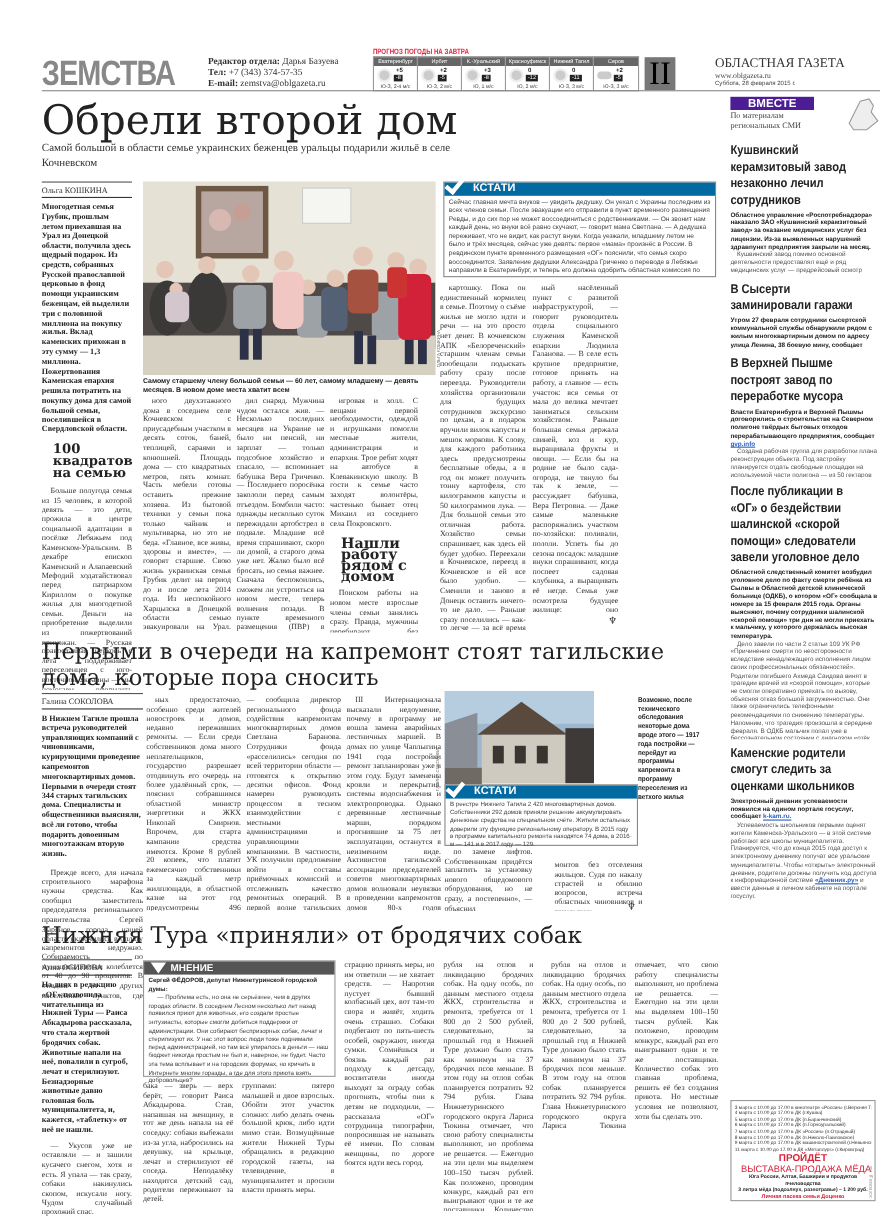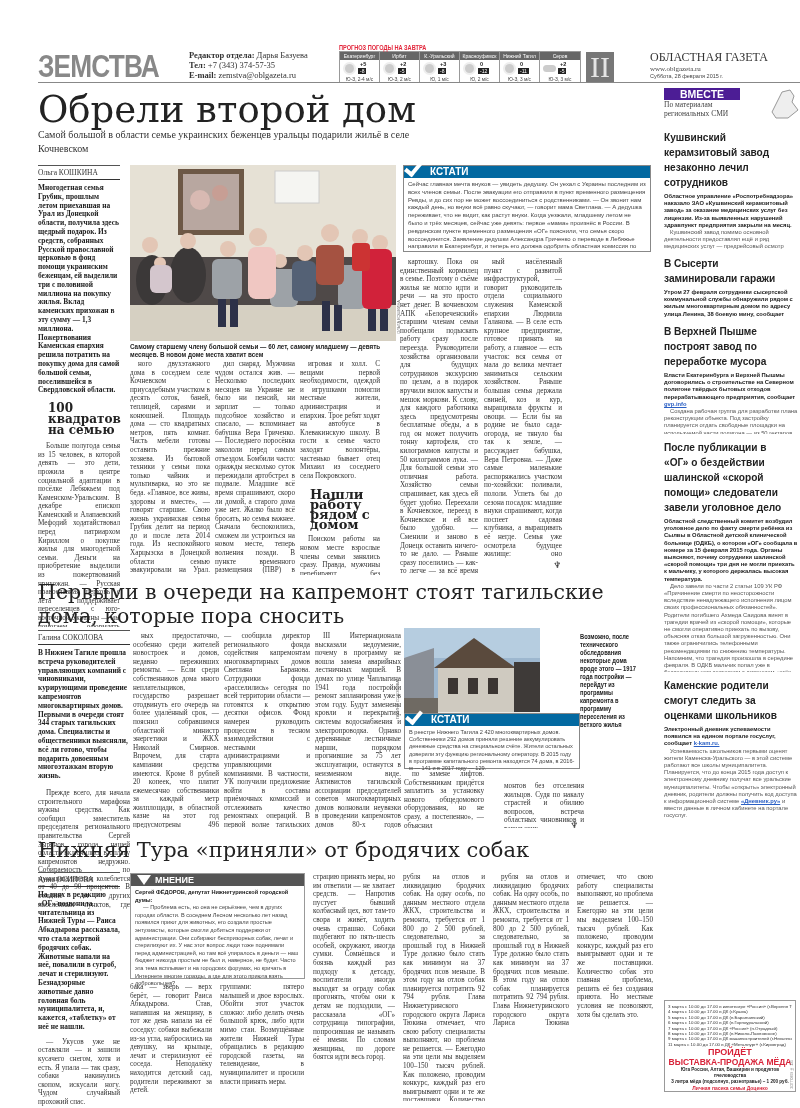--- a/index.html
+++ b/index.html
@@ -16,21 +16,21 @@
 .wt-table{display:flex;border:1px solid #999}
 .wt-cell{width:40px;border-right:1px solid #999;text-align:center}
 .wt-cell:last-child{border-right:0}
 .wt-city{background:#666;color:#fff;font-family:"Liberation Sans",sans-serif;font-size:5px;line-height:8px;white-space:nowrap;overflow:hidden}
 .wt-body{height:22px;position:relative}
 .wt-sun{position:absolute;left:5px;top:4px;width:9px;height:9px;border-radius:50%;background:#ccc;box-shadow:0 0 0 2px #eee}
 .wt-cloud{position:absolute;left:3px;top:5px;width:13px;height:7px;border-radius:4px;background:#ccc}
 .wt-day{position:absolute;left:20px;top:1px;font-family:"Liberation Sans",sans-serif;font-size:5.5px;font-weight:bold}
 .wt-night{position:absolute;left:18px;top:8px;background:#222;color:#fff;font-family:"Liberation Sans",sans-serif;font-size:5px;padding:0 2px;line-height:6px}
 .wt-wind{position:absolute;left:0;right:0;bottom:0;font-family:"Liberation Sans",sans-serif;font-size:4.8px;color:#444}
-.roman{left:586px;top:52px;width:28px;height:30px;background:#777;color:#e5e5e5;font-family:"Liberation Serif",serif;font-size:30px;line-height:30px;text-align:center}
+.roman{left:586px;top:52px;width:28px;height:30px;background:#777;color:#000000;font-family:"Liberation Serif",serif;font-size:30px;line-height:30px;text-align:center}
 .kstati{border:1px solid #888;background:#fff}
 .kstati-hd{background:#0369a1;color:#fff;font-family:"Liberation Sans",sans-serif;font-weight:bold;font-size:10px;height:12px;line-height:12px;padding-left:26px;position:relative}
 .kstati-bd{font-family:"Liberation Sans",sans-serif;font-size:6px;line-height:7.8px;color:#444;padding:3px 4px}
 .check{position:absolute;left:4px;top:-6px;width:10px;height:16px;border-right:4px solid #fff;border-bottom:4px solid #fff;transform:rotate(40deg)}
 .side-h{font-family:"Liberation Sans",sans-serif;font-weight:bold;font-size:11.5px;line-height:15px;color:#222;transform:scaleX(.88);transform-origin:left}
 .side-lead{font-family:"Liberation Sans",sans-serif;font-weight:bold;font-size:5.8px;line-height:7.2px;color:#222}
 .side-txt{font-family:"Liberation Sans",sans-serif;font-size:5.8px;line-height:7.2px;color:#555;text-indent:6px}
 .link{color:#2a5fc4;text-decoration:underline}
 .h1{font-family:"DejaVu Serif",serif;font-weight:normal;color:#222}
 .photo{overflow:hidden}
@@ -295,18 +295,18 @@
       <div style="font-family: &quot;Liberation Sans&quot;, sans-serif; font-size: 4.4px; line-height: 5.4px; color: rgb(51, 51, 51); white-space: nowrap; overflow: hidden;">3 марта с 10.00 до 17.00 в кинотеатре «Россия» (г.Верхняя Тура)</div>
       <div style="font-family: &quot;Liberation Sans&quot;, sans-serif; font-size: 4.4px; line-height: 5.4px; color: rgb(51, 51, 51); white-space: nowrap; overflow: hidden;">4 марта с 10.00 до 17.00 в ДК (г.Кушва)</div>
       <div style="font-family: &quot;Liberation Sans&quot;, sans-serif; font-size: 4.4px; line-height: 5.4px; color: rgb(51, 51, 51); white-space: nowrap; overflow: hidden;">5 марта с 10.00 до 17.00 в ДК (п.Баранчинский)</div>
       <div style="font-family: &quot;Liberation Sans&quot;, sans-serif; font-size: 4.4px; line-height: 5.4px; color: rgb(51, 51, 51); white-space: nowrap; overflow: hidden;">6 марта с 10.00 до 17.00 в ДК (п.Горноуральский)</div>
       <div style="font-family: &quot;Liberation Sans&quot;, sans-serif; font-size: 4.4px; line-height: 5.4px; color: rgb(51, 51, 51); white-space: nowrap; overflow: hidden;">7 марта с 10.00 до 17.00 в ДК «Россия» (п.Отрадный)</div>
       <div style="font-family: &quot;Liberation Sans&quot;, sans-serif; font-size: 4.4px; line-height: 5.4px; color: rgb(51, 51, 51); white-space: nowrap; overflow: hidden;">8 марта с 10.00 до 17.00 в ДК (п.Николо-Павловское)</div>
       <div style="font-family: &quot;Liberation Sans&quot;, sans-serif; font-size: 4.4px; line-height: 5.4px; color: rgb(51, 51, 51); white-space: nowrap; overflow: hidden;">9 марта с 10.00 до 17.00 в ДК машиностроителей (г.Невьянск)</div>
       <div style="font-family: &quot;Liberation Sans&quot;, sans-serif; font-size: 4.4px; line-height: 5.4px; color: rgb(51, 51, 51); white-space: nowrap; overflow: hidden;">11 марта с 10.00 до 17.00 в ДК «Металлург» (г.Кировград)</div>
     </div>
   <div style="font-family:'Liberation Sans',sans-serif;font-weight:bold;font-size:9px;line-height:10px;color:#d8243a;padding-left:40px">ПРОЙДЁТ</div>
-  <div style="font-family:'Liberation Sans',sans-serif;font-weight:bold;font-size:8.5px;line-height:10px;color:#d8243a;text-align:center">ВЫСТАВКА-ПРОДАЖА МЁДА</div>
+  <div style="font-family:'Liberation Sans',sans-serif;font-weight:normal;font-size:8.5px;line-height:10px;color:#d8243a;text-align:right">ВЫСТАВКА-ПРОДАЖА МЁДА</div>
   <div style="font-family:'Liberation Sans',sans-serif;font-weight:bold;font-size:4.6px;line-height:6px;text-align:center">Юга России, Алтая, Башкирии и продуктов пчеловодства</div>
   <div style="font-family:'Liberation Sans',sans-serif;font-weight:bold;font-size:4.6px;line-height:6px;text-align:center">3 литра мёда (подсолнух, разнотравье) – 1 200 руб.</div>
   <div style="font-family:'Liberation Sans',sans-serif;font-weight:bold;font-size:5px;line-height:6px;text-align:center;color:#d8243a">Личная пасека семьи Доценко</div>
 </div>
 <div class="abs" style="left:790px;top:1060px;font-size:3.5px;color:#888;writing-mode:vertical-rl;transform:rotate(180deg);font-family:'Liberation Sans',sans-serif">ЗОГП0809 № 135</div>
 
 </body></html>

